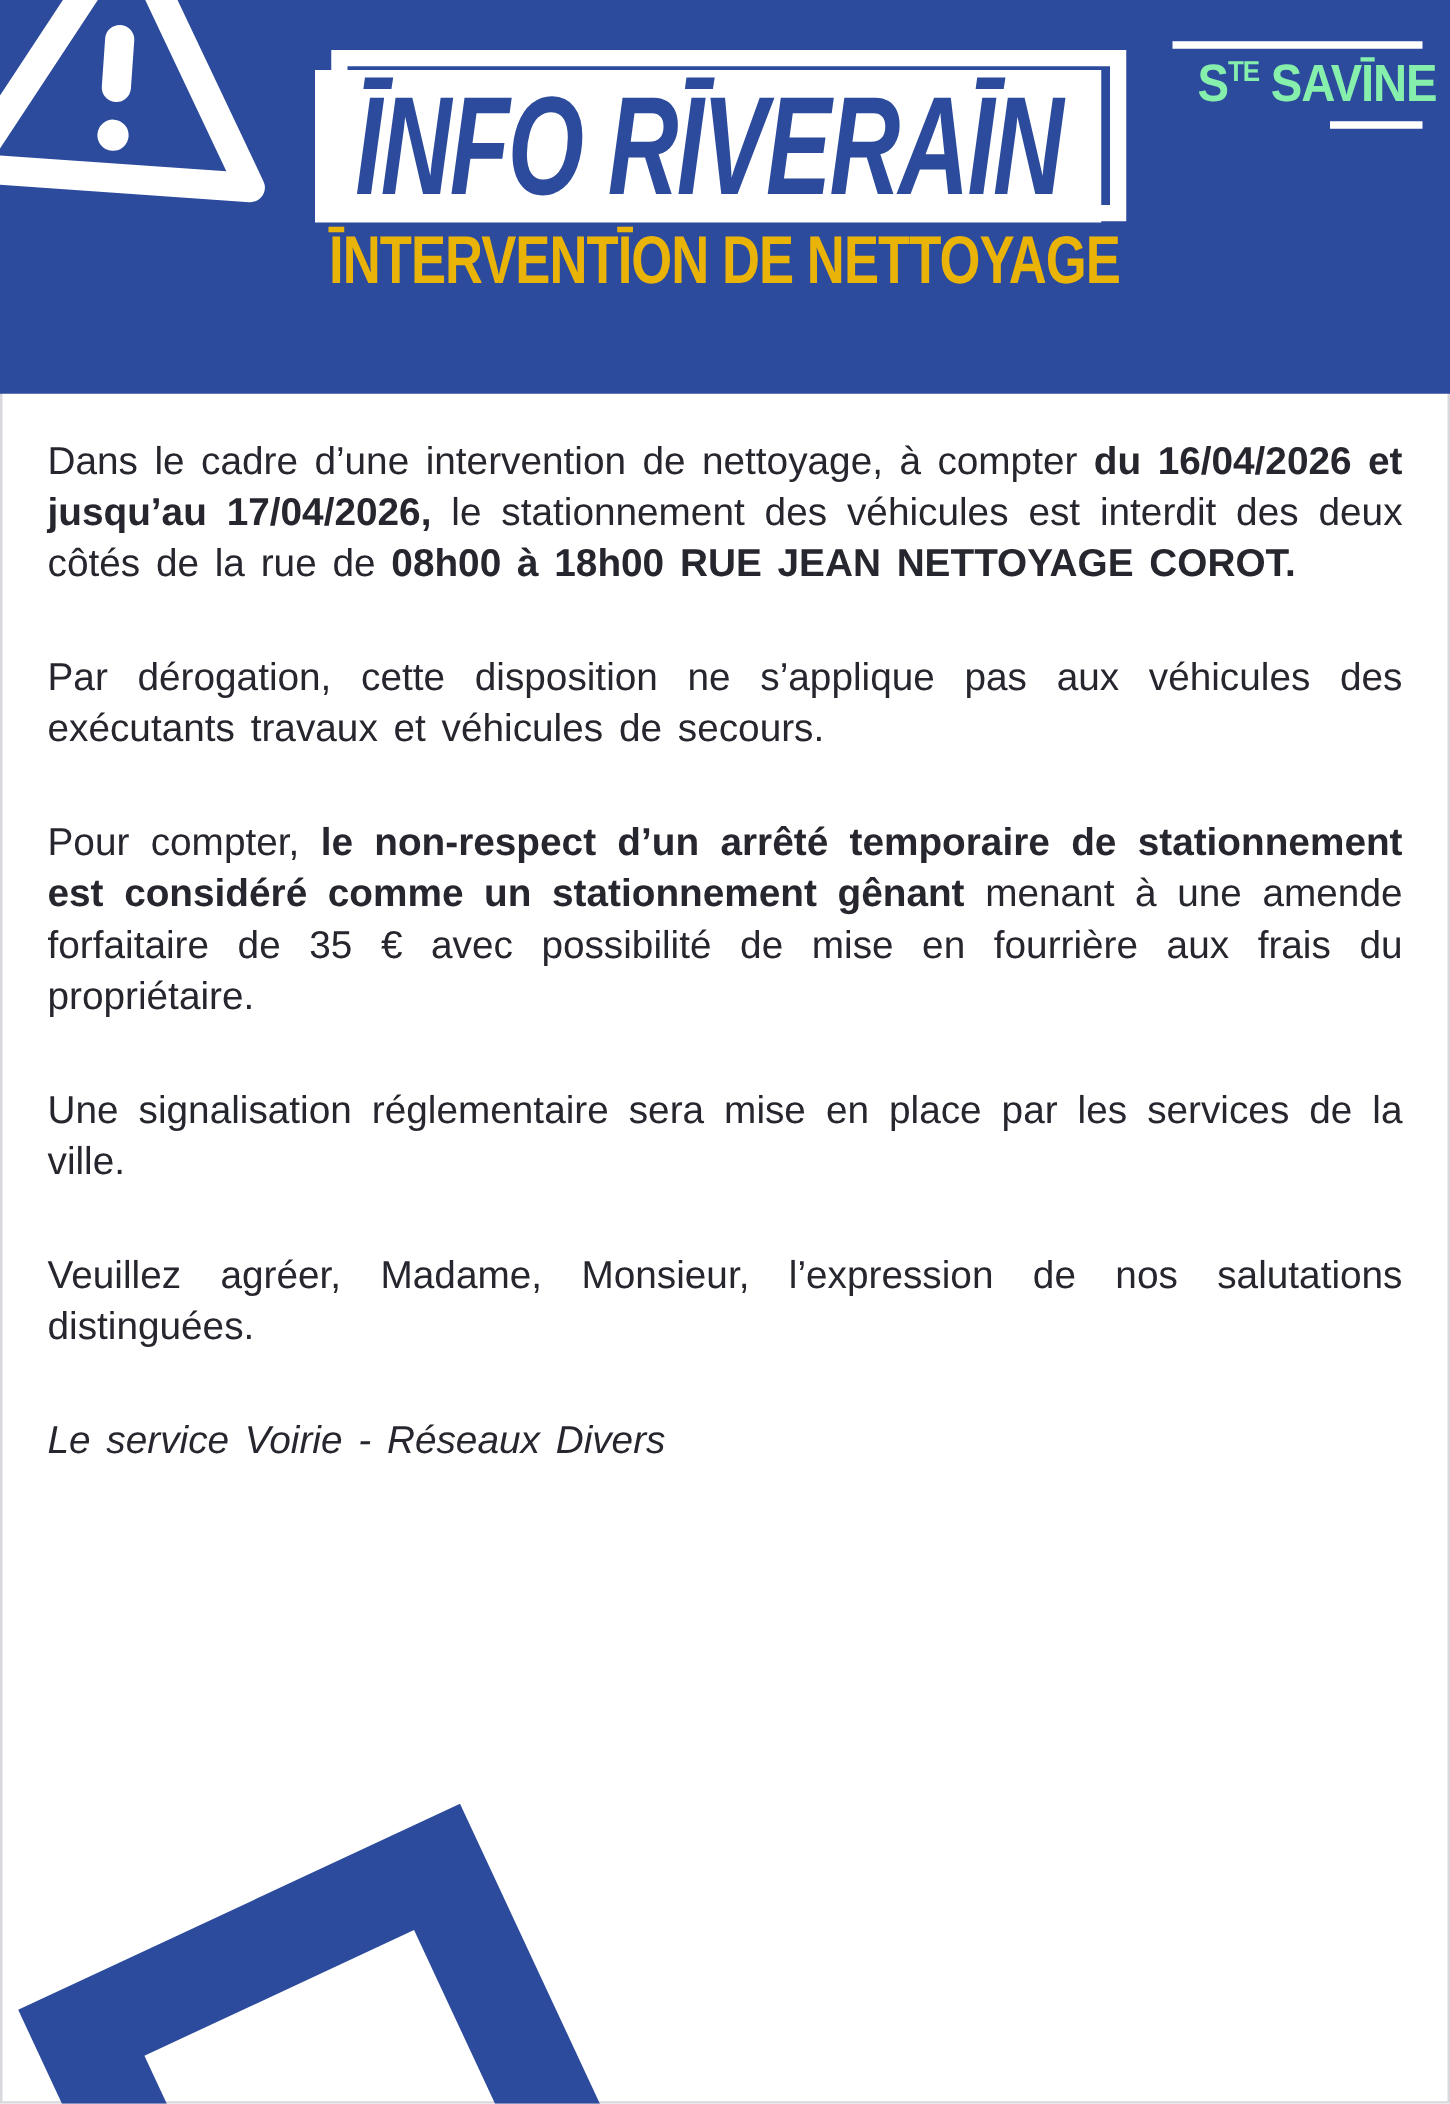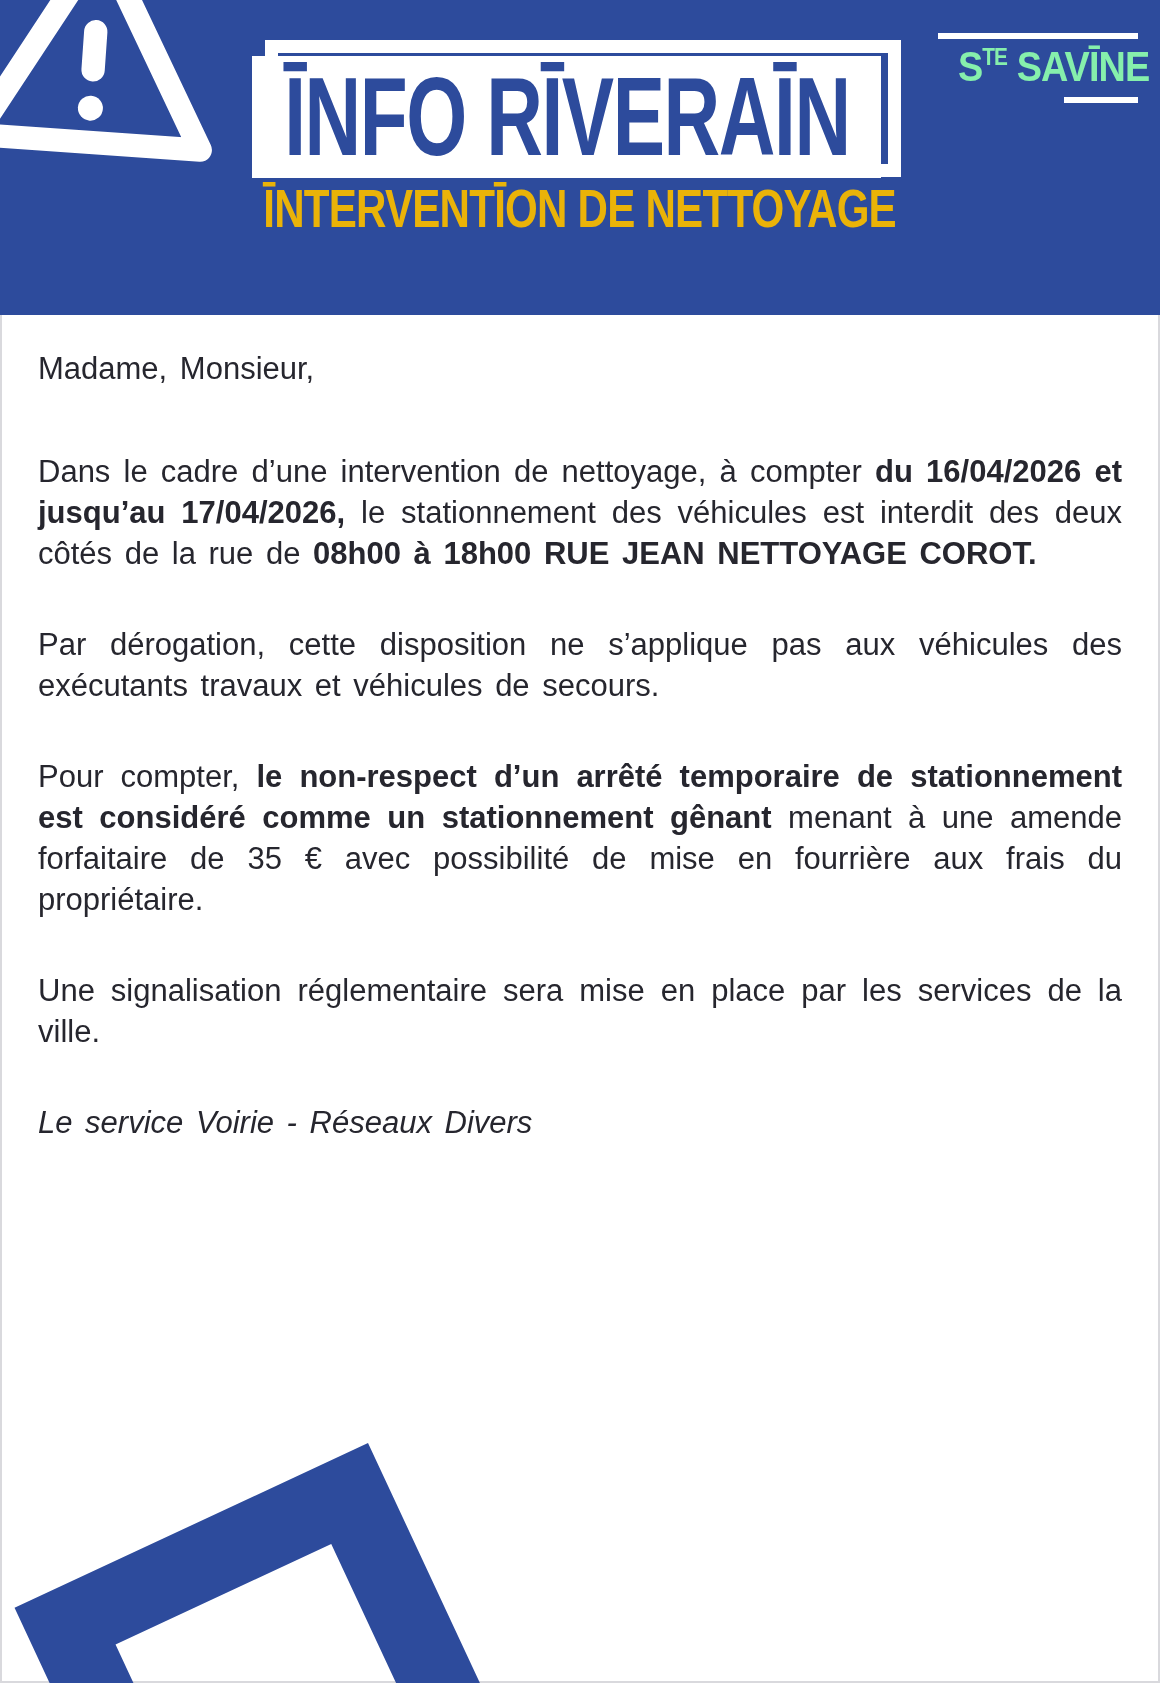--- a/index.html
+++ b/index.html
@@ -9,21 +9,21 @@
     box-shadow: inset 0 0 0 2px #d9d9dd;
   }
 
   
   .banner { position:absolute; left:0; top:0; width:1160px; height:315px; background:#2D4B9C; }
   .warn { position:absolute; left:-30px; top:-70px; width:250px; height:225px; transform:rotate(4deg); }
 
   .frame { position:absolute; left:265px; top:40px; width:610px; height:111px; border:13px solid #ffffff; }
   .title-box {
     position:absolute; left:252px; top:56px; width:629px; height:122px;
-    background:#ffffff; display:flex; align-items:center; justify-content:center;
+    background:#ffffff; display:flex; align-items:center; justify-content:center;font-style:italic;
   }
   .title-text {
     font-weight:700; font-size:112px; line-height:1; color:#2D4B9C;
     transform:scaleX(0.70); white-space:nowrap; letter-spacing:-2px;
   }
 
   .logo { position:absolute; right:22px; top:33px; width:200px; text-align:right; color:#86efac; }
   .logo-rule-top { height:6px; background:#ffffff; }
   .logo-text {
     margin-top:7px; font-weight:700; font-size:42px; line-height:1;
@@ -84,31 +84,31 @@
     </div>
 
     <div class="sub1">
       <span class="cond">ĪNTERVENTĪON DE NETTOYAGE</span>
     </div>
 
   </header>
 
   <main class="content">
 
-    <p class="para salut"><span>Madame, Monsieur,</span></p>
 
     <p class="para"><span>Dans le cadre d’une intervention de nettoyage, à compter </span><span class="b">du 16/04/2026 et jusqu’au 17/04/2026,</span><span> le stationnement des véhicules est interdit des deux côtés de la rue de </span><span class="b">08h00 à 18h00 RUE JEAN NETTOYAGE COROT.</span></p>
 
     <p class="para"><span>Par dérogation, cette disposition ne s’applique pas aux véhicules des exécutants travaux et véhicules de secours.</span></p>
 
     <p class="para"><span>Pour compter, </span><span class="b">le non-respect d’un arrêté temporaire de stationnement est considéré comme un stationnement gênant</span><span> menant à une amende forfaitaire de 35 € avec possibilité de mise en fourrière aux frais du propriétaire.</span></p>
 
     <p class="para"><span>Une signalisation réglementaire sera mise en place par les services de la ville.</span></p>
 
 
+    <p class="para"><span>Veuillez agréer, Madame, Monsieur, l’expression de nos salutations distinguées.</span></p>
 
     <p class="sig"><span>Le service Voirie - Réseaux Divers</span></p>
 
   </main>
 
   <div class="corner-frame"></div>
 
 </div>
 
 </body></html>

